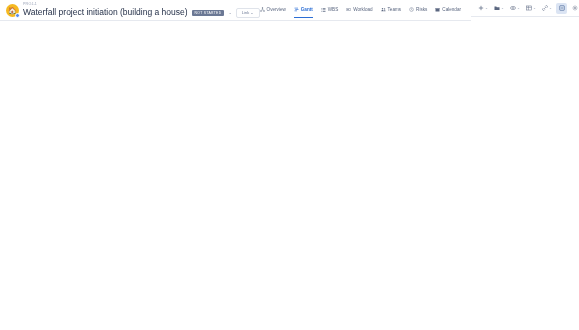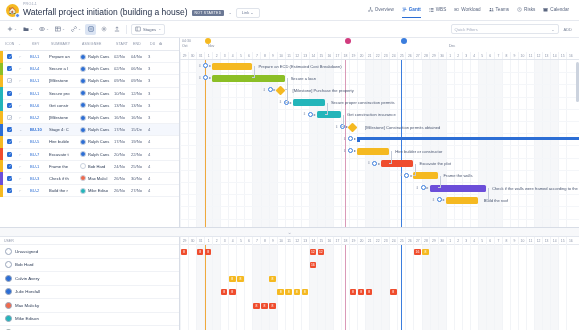--- a/index.html
+++ b/index.html
@@ -3,21 +3,21 @@
 <meta charset="utf-8">
 <style>
   * { box-sizing: border-box; margin:0; padding:0; }
   html,body { width:579px; height:330px; overflow:hidden; }
   body {
     font-family: "Liberation Sans", sans-serif;
     font-size: 5px;
     color: #2b3a55;
     background: #ffffff;
   }
-  .app { width:579px; height:330px; position:relative; display:flex; flex-direction:column; }
+  .app { width:579px; height:330px; position:relative; display:flex; flex-direction:row; }
 
   
   .topbar { height:21px; display:flex; align-items:center; padding:0 6px; border-bottom:1px solid #e6e9ef; background:#fff; flex:none; }
   .proj-logo { width:13px; height:13px; border-radius:50%; background:#f5b921; display:flex; align-items:center; justify-content:center; font-size:7px; flex:none; margin-right:4px; position:relative; }
   .proj-logo .sub { position:absolute; right:-1px; bottom:-1px; width:5px; height:5px; border-radius:50%; background:#5b8def; border:1px solid #fff; }
   .proj-titles { display:flex; flex-direction:column; justify-content:center; }
   .proj-key { font-size:3.6px; color:#97a0b5; letter-spacing:.2px; line-height:5px; }
   .proj-name-row { display:flex; align-items:center; gap:4px; }
   .proj-name { font-size:8.5px; color:#1f2b44; line-height:11px; white-space:nowrap; }
   .status-badge { background:#6b7894; color:#fff; font-size:3.4px; padding:1px 3px; border-radius:1px; letter-spacing:.3px; white-space:nowrap; }

